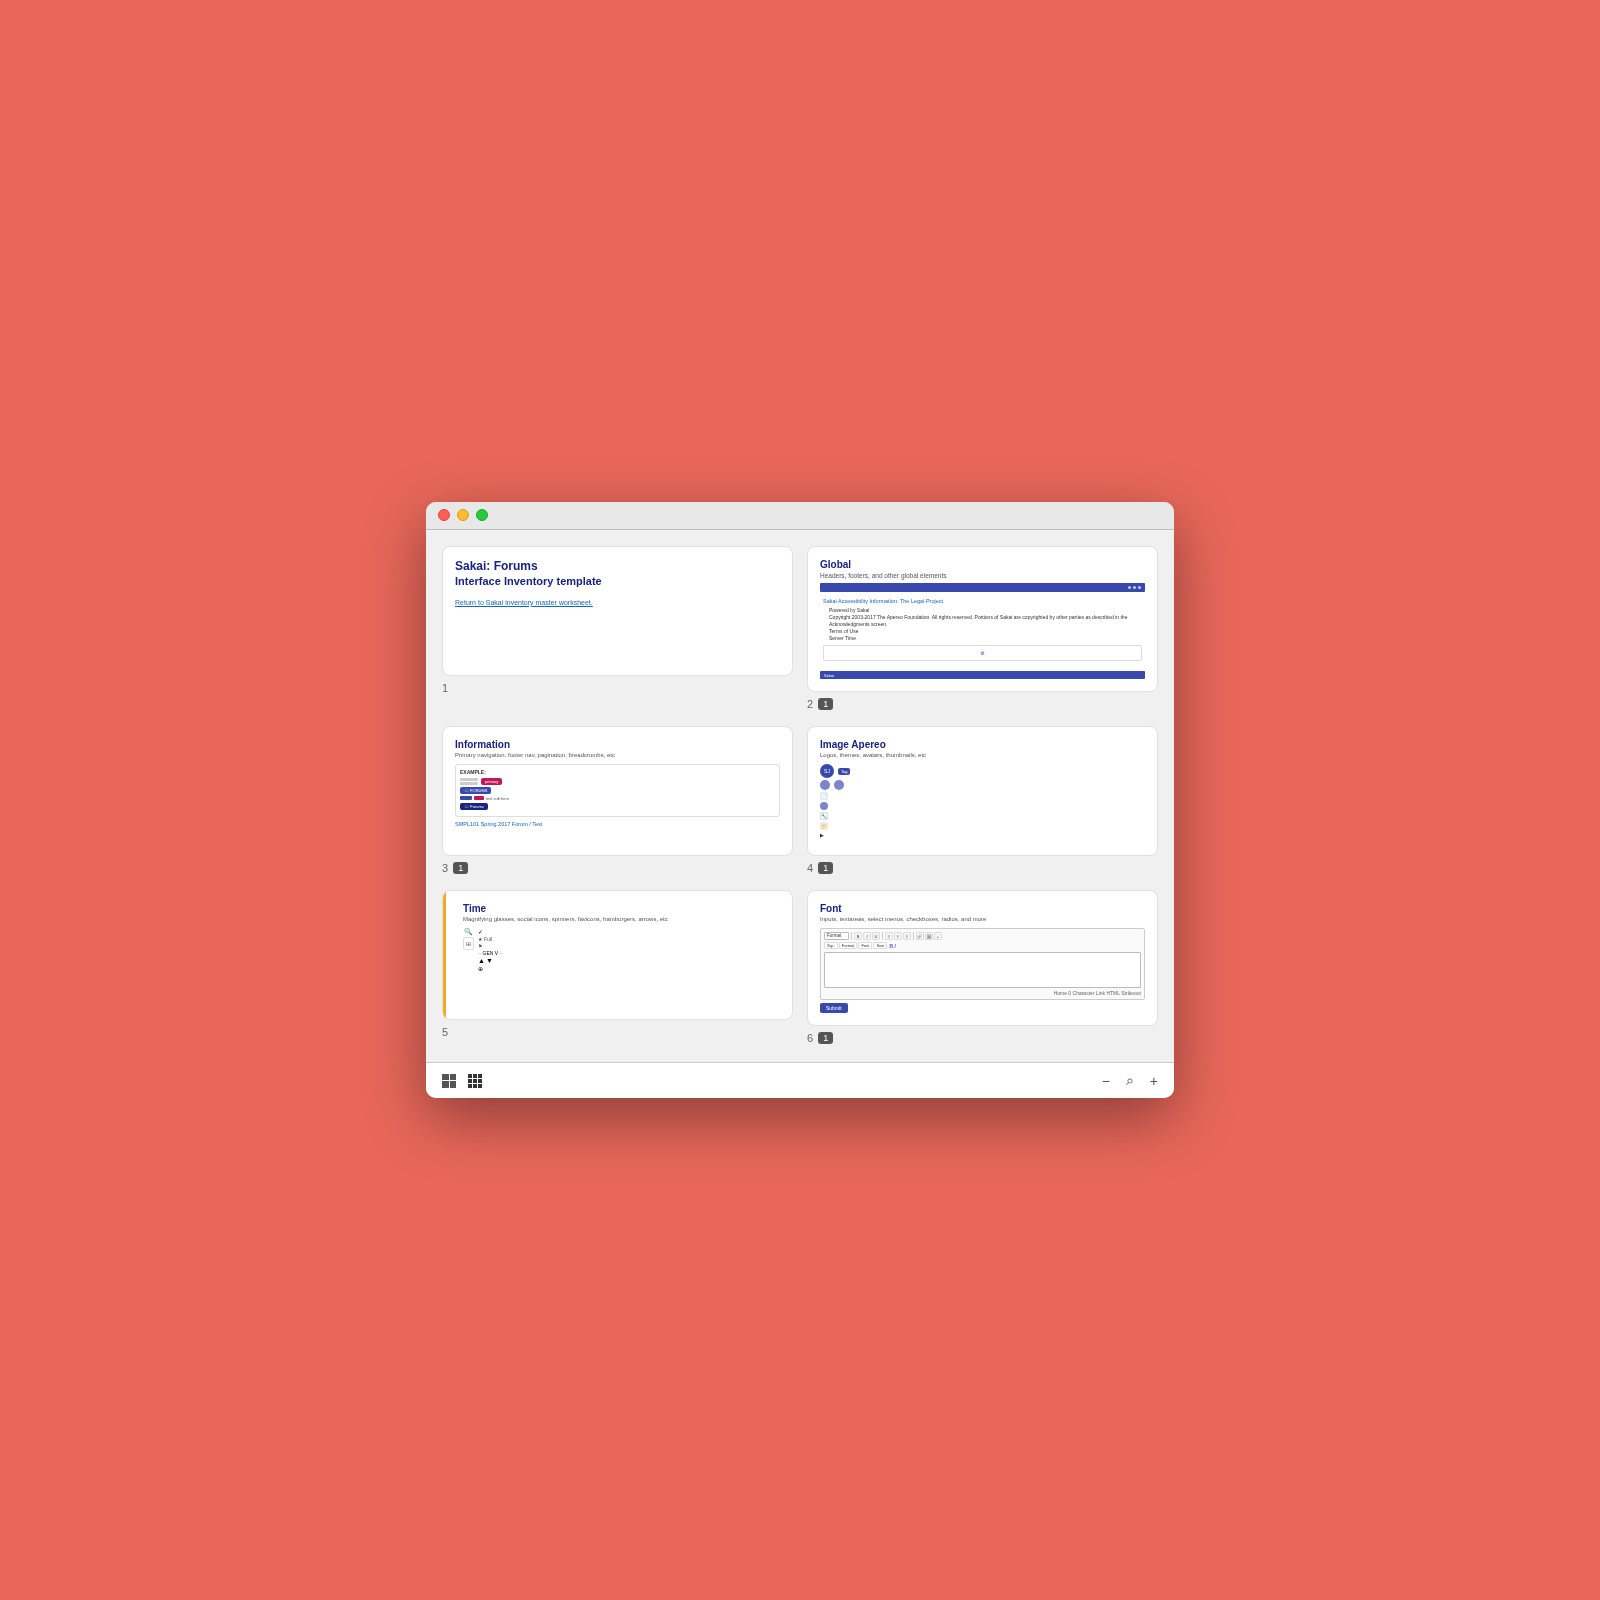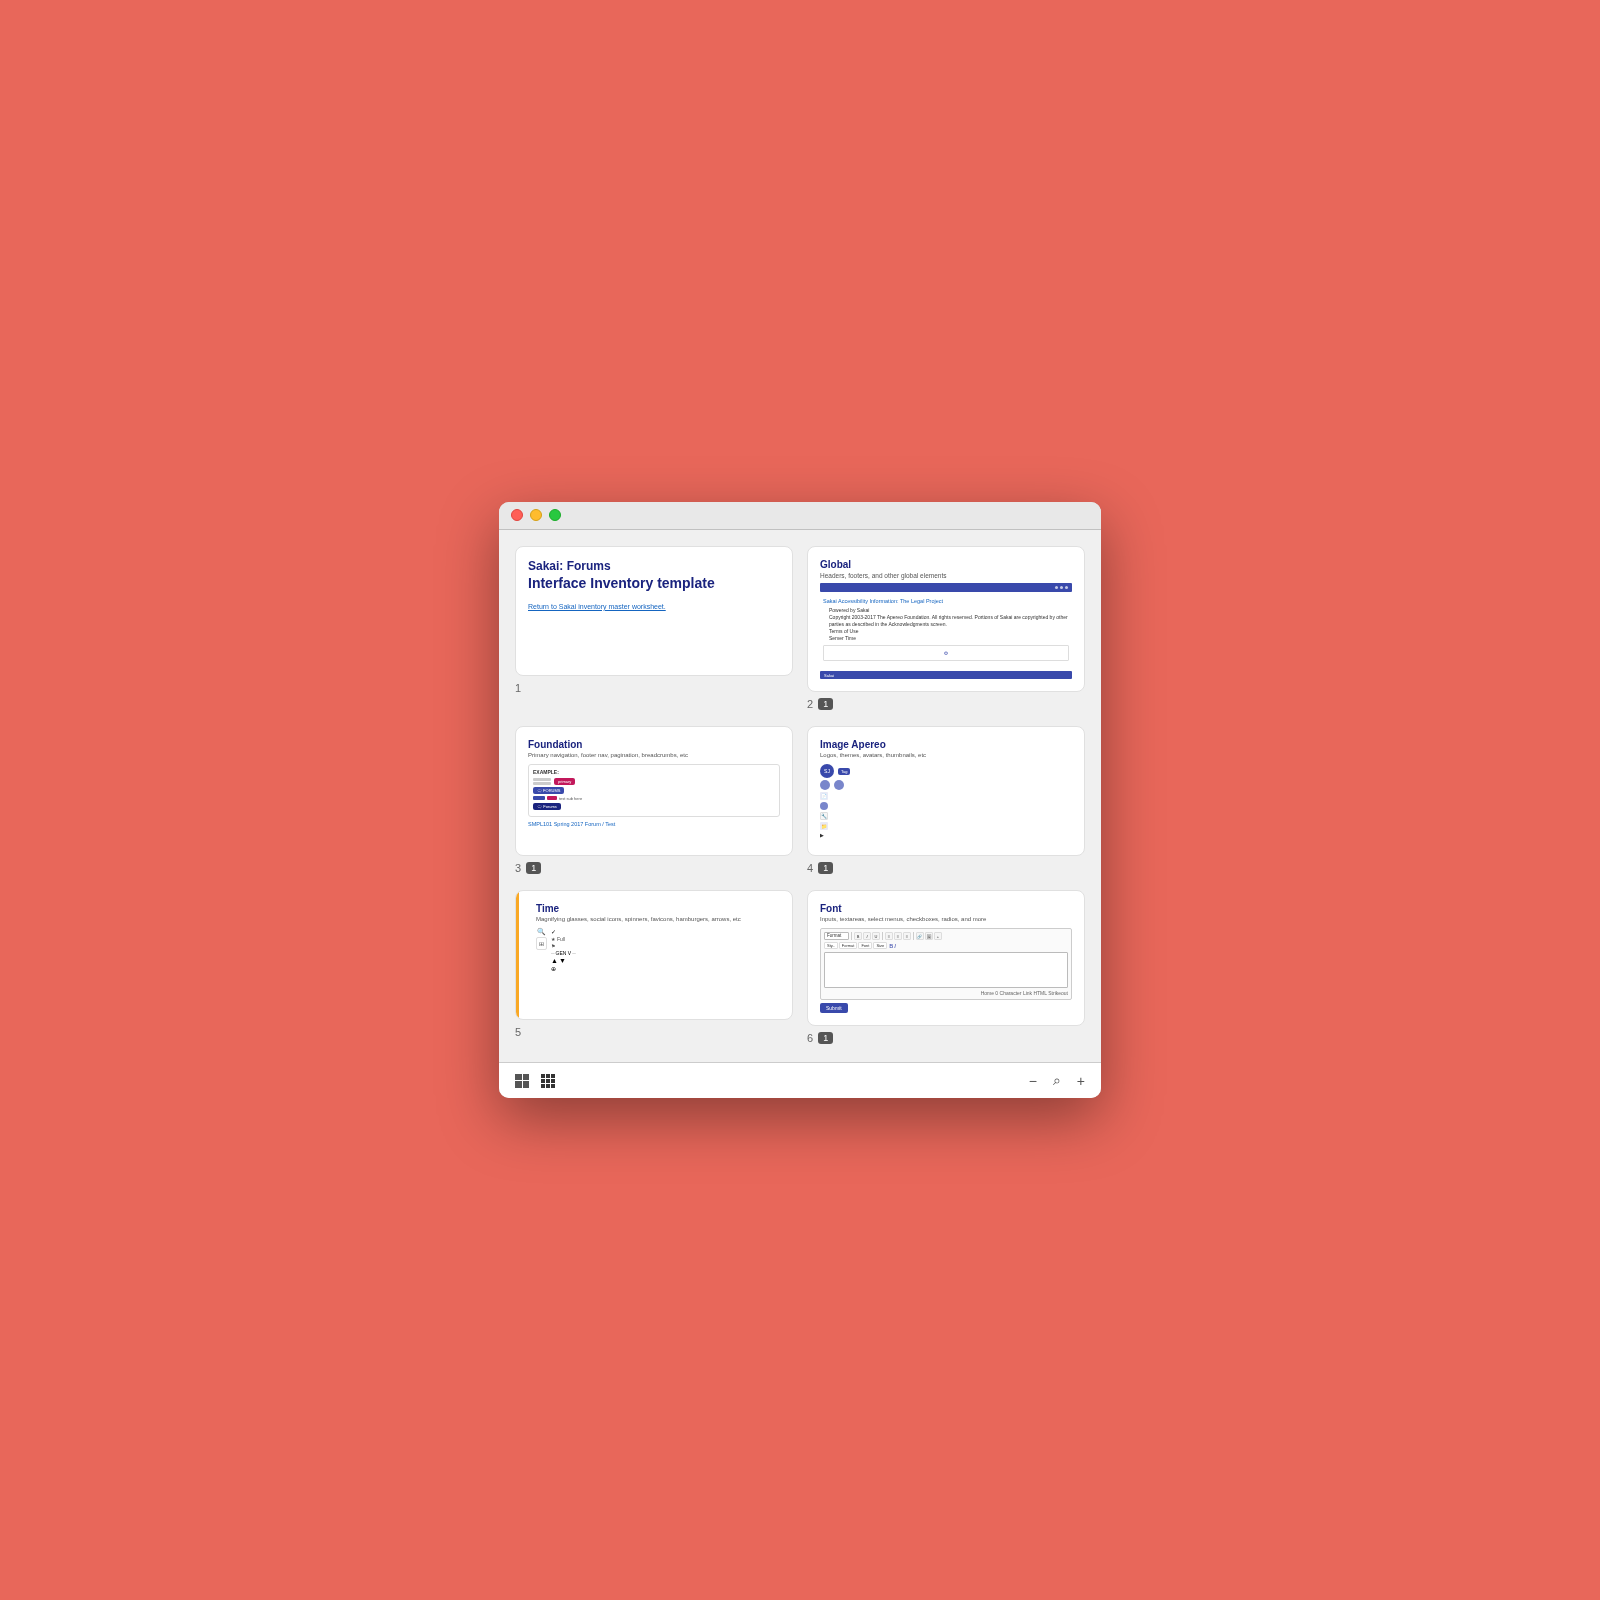--- a/index.html
+++ b/index.html
@@ -8,21 +8,21 @@
       background-color: #e8675a;
       width: 1600px;
       height: 1600px;
       display: flex;
       align-items: center;
       justify-content: center;
       font-family: -apple-system, BlinkMacSystemFont, 'Helvetica Neue', Arial, sans-serif;
     }
 
     .browser-window {
-      width: 602px;
+      width: 748px;
       background: #d4d4d4;
       border-radius: 10px;
       box-shadow: 0 20px 60px rgba(0,0,0,0.4);
       overflow: hidden;
     }
 
     .title-bar {
       background: #e8e8e8;
       height: 28px;
       display: flex;
@@ -87,21 +87,21 @@
 
     
     .slide1-title-main {
       color: #1a237e;
       font-size: 12px;
       font-weight: bold;
       margin-bottom: 2px;
     }
     .slide1-title-sub {
       color: #1a237e;
-      font-size: 14px;
+      font-size: 11px;
       font-weight: bold;
       margin-bottom: 12px;
     }
     .slide1-link {
       color: #1565c0;
       font-size: 7px;
       text-decoration: underline;
     }
 
     
@@ -436,21 +436,21 @@
           </div>
         </div>
         <div class="slide-number">
           <span>2</span>
           <span class="slide-badge">1</span>
         </div>
       </div>
 
       <div class="slide-wrapper">
         <div class="slide-card">
-          <div class="slide-section-title">Foundation</div>
+          <div class="slide-section-title">Information</div>
           <div class="slide-section-sub">Primary navigation, footer nav, pagination, breadcrumbs, etc</div>
           <div class="nav-example-box">
             <div class="nav-example-label">EXAMPLE:</div>
             <div class="nav-row">
               <div style="display:flex; flex-direction:column; gap:1px;">
                 <div style="width:18px; height:3px; background:#ccc; border-radius:1px;"></div>
                 <div style="width:18px; height:3px; background:#ccc; border-radius:1px;"></div>
               </div>
               <div class="nav-item-pink">primary</div>
             </div>

